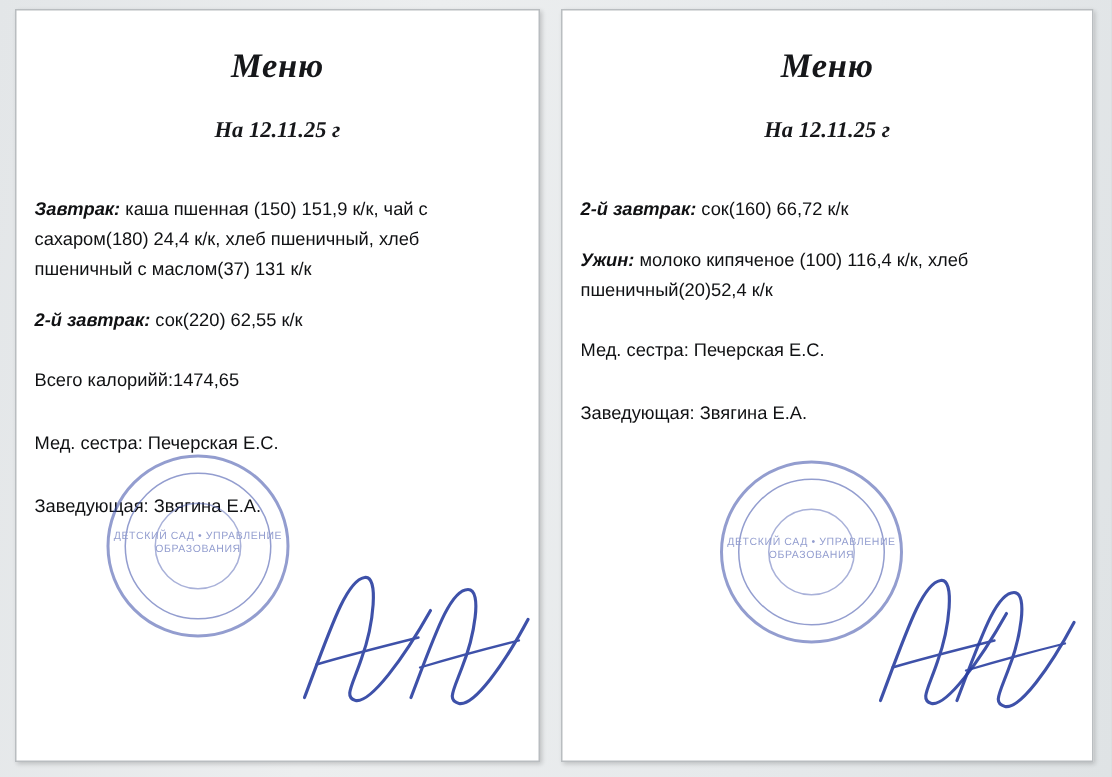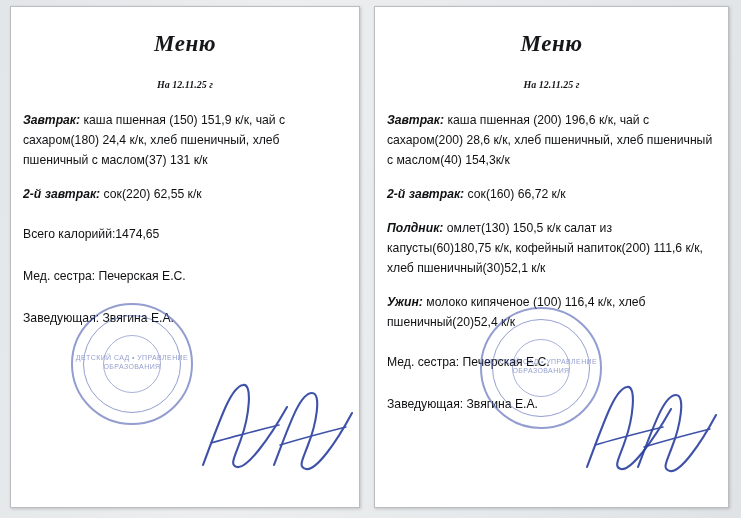--- a/index.html
+++ b/index.html
@@ -55,26 +55,26 @@
     font-size: 23px;
     color: #16171a;
     letter-spacing: 0.5px;
     margin-top: 14px;
   }
   .subtitle {
     text-align: center;
     font-family: "Liberation Serif", serif;
     font-style: italic;
     font-weight: bold;
-    font-size: 10px;
+    font-size: 15px;
     color: #16171a;
     margin-top: 22px;
   }
   .meals {
-    margin-top: 20px;
+    margin-top: 33px;
   }
   .meal {
     font-size: 12.2px;
     line-height: 20px;
     color: #101113;
     margin-bottom: 14px;
     text-align: left;
   }
   .meal .label {
     font-weight: bold;
@@ -192,27 +192,21 @@
   </div>
 
   <div class="sheet sheet-right">
     <div class="inner">
 
       <div class="title">Меню</div>
       <div class="subtitle">На 12.11.25 г</div>
 
       <div class="meals">
         <div class="meal">
-          <span class="label">Завтрак:</span><span> каша пшенная (200) 196,6 к/к, чай с сахаром(200) 28,6 к/к, хлеб пшеничный, хлеб пшеничный с маслом(40) 154,3к/к</span>
-        </div>
-        <div class="meal">
           <span class="label">2-й завтрак:</span><span> сок(160) 66,72 к/к</span>
-        </div>
-        <div class="meal">
-          <span class="label">Полдник:</span><span> омлет(130) 150,5 к/к салат из капусты(60)180,75 к/к, кофейный напиток(200) 111,6 к/к, хлеб пшеничный(30)52,1 к/к</span>
         </div>
         <div class="meal">
           <span class="label">Ужин:</span><span>  молоко кипяченое (100) 116,4 к/к, хлеб пшеничный(20)52,4 к/к</span>
         </div>
       </div>
 
       <div class="totals">
         <div>Мед. сестра: Печерская Е.С.</div>
         <div>Заведующая: Звягина Е.А.</div>
       </div>

